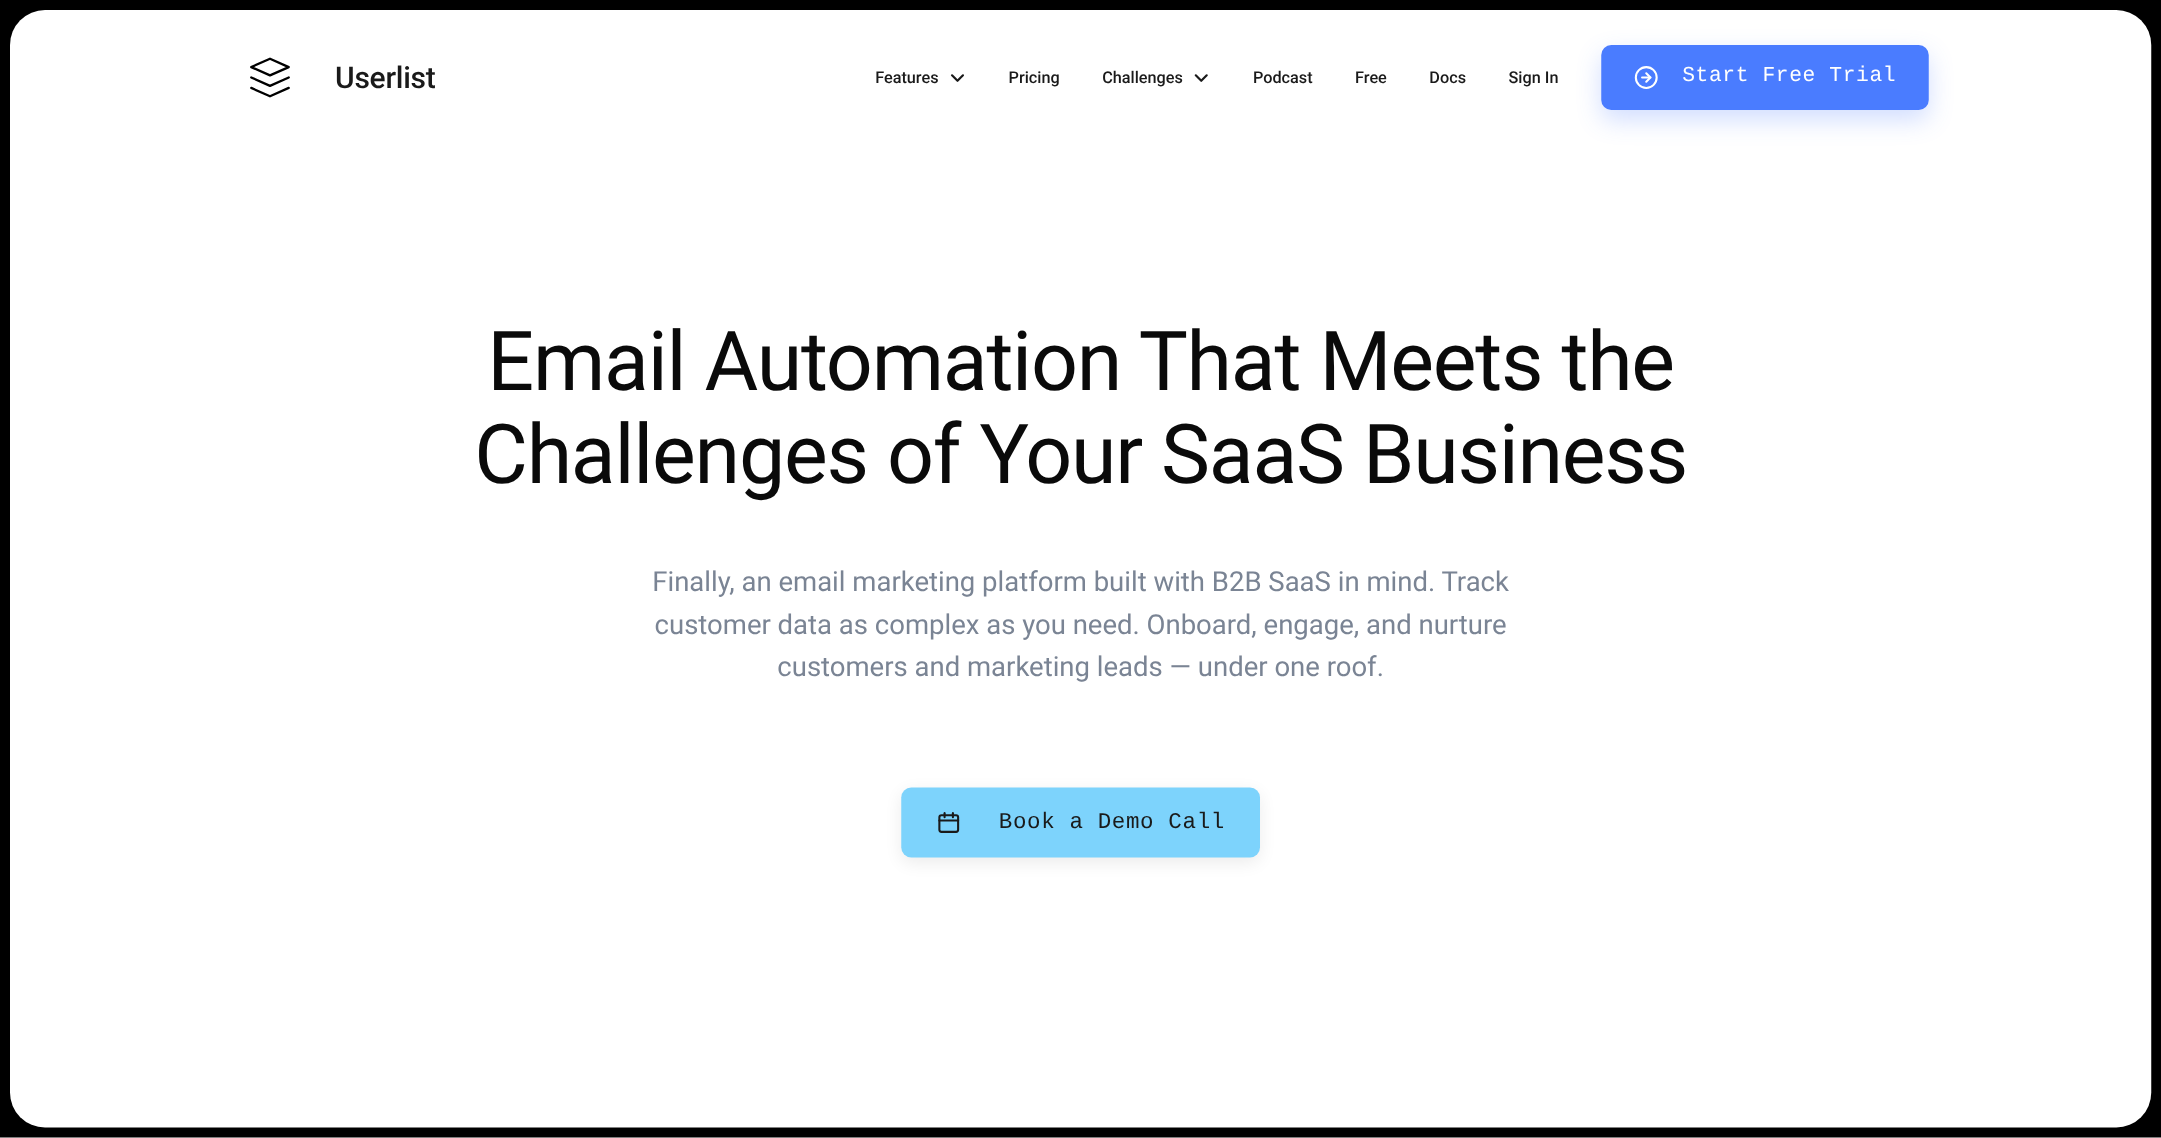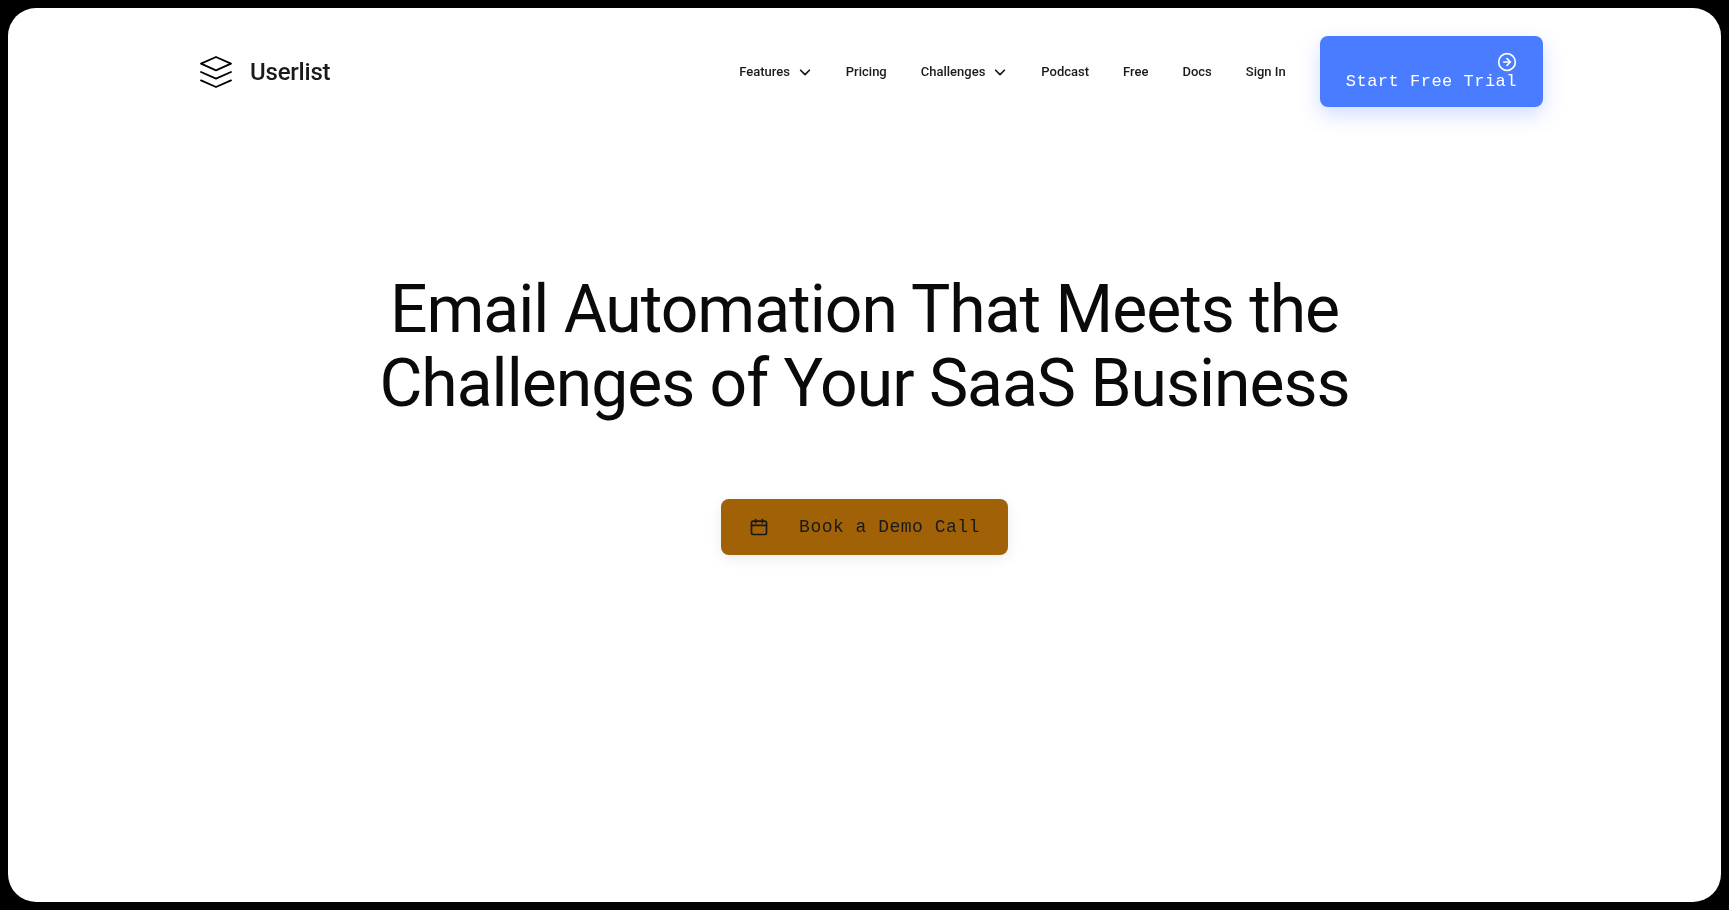--- a/index.html
+++ b/index.html
@@ -24,21 +24,21 @@
     }
     .header {
       display: flex;
       align-items: center;
       justify-content: space-between;
       padding: 28px 48px 0 48px;
     }
     .logo-group {
       display: flex;
       align-items: center;
-      gap: 14px;
+      gap: 32px;
       padding-left: 140px;
     }
     .logo-icon svg {
       width: 40px;
       height: 40px;
       display: block;
     }
     .brand {
       font-size: 24px;
       font-weight: 500;
@@ -69,27 +69,26 @@
       color: #fff;
       border: none;
       border-radius: 8px;
       padding: 16px 26px;
       font-family: "SFMono-Regular", Consolas, "Liberation Mono", Menlo, monospace;
       font-size: 17px;
       font-weight: 400;
       letter-spacing: 0.5px;
       cursor: pointer;
       display: flex;
-      align-items: flex-end;
-      gap: 0;
+      align-items: flex-start;
+      gap: 19px;
       box-shadow: 0 8px 20px rgba(74,124,255,0.25);
-      flex-direction: column;
     }
     .btn-secondary {
-      background: #a16207;
+      background: #7dd3fc;
       color: #1a1a1a;
       border: none;
       border-radius: 8px;
       padding: 18px 28px;
       font-family: "SFMono-Regular", Consolas, "Liberation Mono", Menlo, monospace;
       font-size: 18px;
       font-weight: 400;
       letter-spacing: 0.5px;
       cursor: pointer;
       display: flex;
@@ -191,20 +190,21 @@
           <path d="M12 8 L16 12 L12 16"></path>
           <path d="M8 12 L16 12"></path>
         </svg>
         <span>Start Free Trial</span>
       </button>
     </nav>
   </header>
 
   <section class="hero">
     <h1>Email Automation That Meets the Challenges of Your SaaS Business</h1>
+    <p class="sub">Finally, an email marketing platform built with B2B SaaS in mind. Track customer data as complex as you need. Onboard, engage, and nurture customers and marketing leads — under one roof.</p>
 
     <div class="cta-row">
       <button class="btn-secondary">
         <svg class="icon-calendar" viewBox="0 0 24 24" fill="none" stroke="#1a1a1a" stroke-width="2" stroke-linecap="round" stroke-linejoin="round">
           <rect x="3" y="5" width="18" height="16" rx="2"></rect>
           <path d="M3 10 L21 10"></path>
           <path d="M8 3 L8 7"></path>
           <path d="M16 3 L16 7"></path>
         </svg>
         <span>Book a Demo Call</span>

